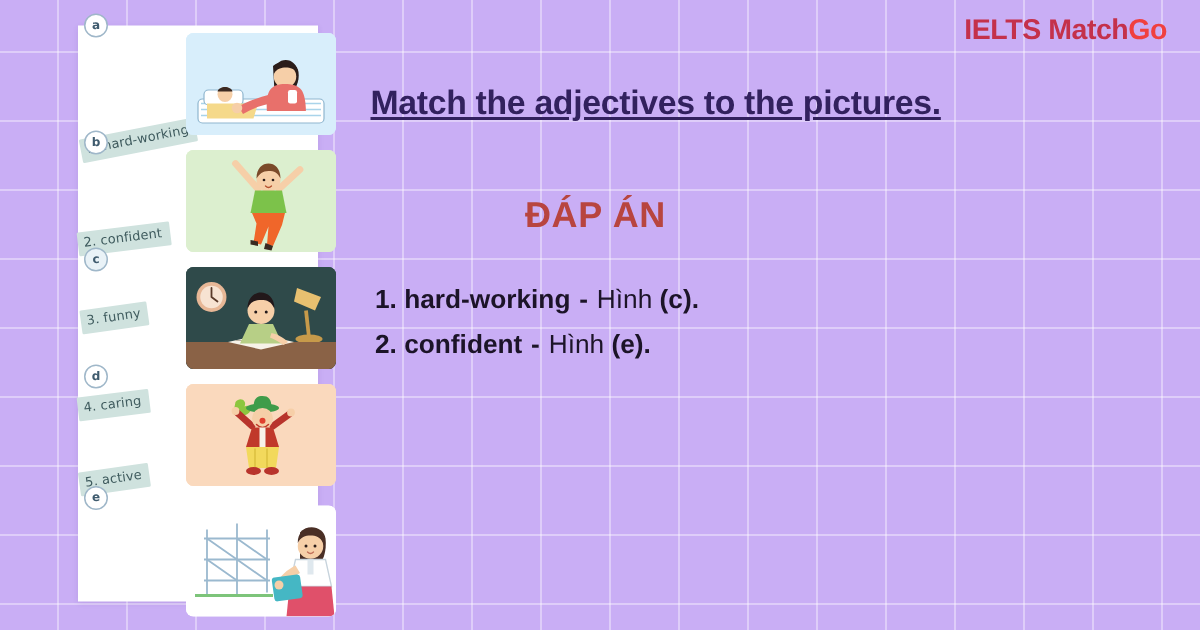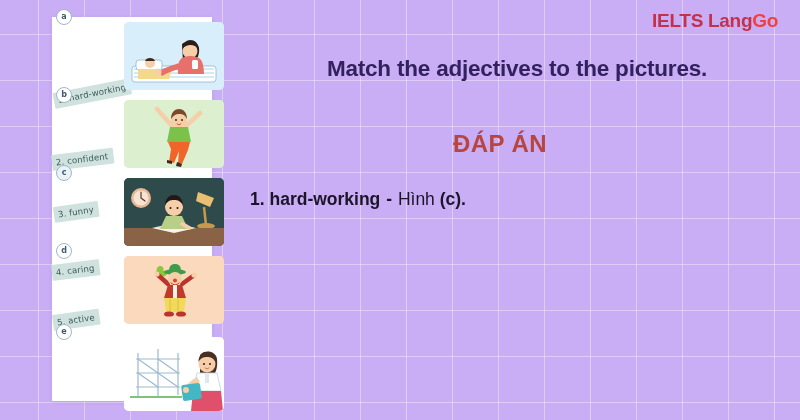--- a/index.html
+++ b/index.html
@@ -40,33 +40,33 @@
   }
   .logo .l-lang  { color: #c4314b; }
   .logo .l-go    { color: #f0403f; }
 
   
   .title {
     position: absolute;
     left: 247px;
     top: 56px;
     width: 540px;
-    text-align: center;
     font-size: 22.5px;
     font-weight: bold;
     color: #32215e;
     letter-spacing: -0.2px;
     line-height: 1.15;
+    text-decoration: underline;
   }
   .subtitle {
     position: absolute;
     left: 247px;
     top: 131px;
     width: 300px;
-    text-align: right;
+    text-align: center;
     font-size: 24px;
     font-weight: bold;
     color: #b8453f;
     letter-spacing: 0.4px;
     line-height: 1.1;
   }
 
   
   .answers {
     position: absolute;
@@ -152,34 +152,40 @@
   .bdg-e { top: 324px; }
 
   .pic svg { display: block; width: 100%; height: 100%; }
 </style>
 </head>
 <body>
 
 <div id="stage">
 
   <div class="logo">
-    <span class="l-lang">IELTS Lang</span><span class="l-go">Go</span>
+    <span class="l-lang">IELTS Match</span><span class="l-go">Go</span>
   </div>
 
   <div class="title">Match the adjectives to the pictures.</div>
 
   <div class="subtitle">ĐÁP ÁN</div>
 
   <div class="answers">
     <div class="answer-row">
       <span class="a-term">1. hard-working</span>
       <span class="a-dash">-</span>
       <span class="a-mid">Hình</span>
       <span class="a-ref">(c).</span>
     </div>
+    <div class="answer-row">
+      <span class="a-term">2. confident</span>
+      <span class="a-dash">-</span>
+      <span class="a-mid">Hình</span>
+      <span class="a-ref">(e).</span>
+    </div>
   </div>
 
   <div class="panel">
 
     <div class="hw-label hw-1">1. hard-working</div>
     <div class="hw-label hw-2">2. confident</div>
     <div class="hw-label hw-3">3. funny</div>
     <div class="hw-label hw-4">4. caring</div>
     <div class="hw-label hw-5">5. active</div>
 

